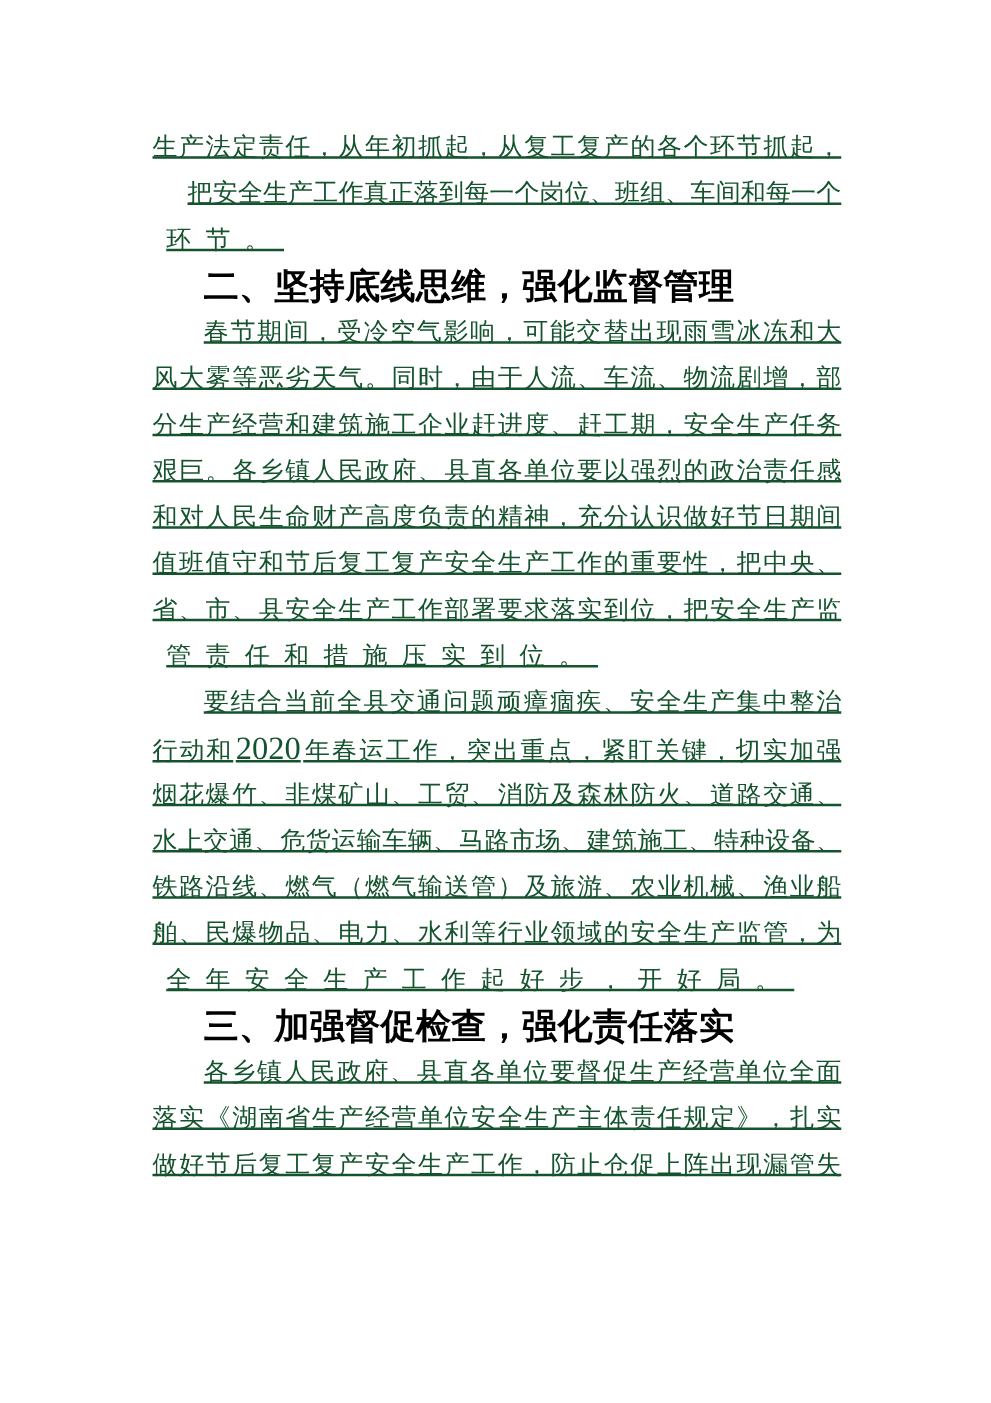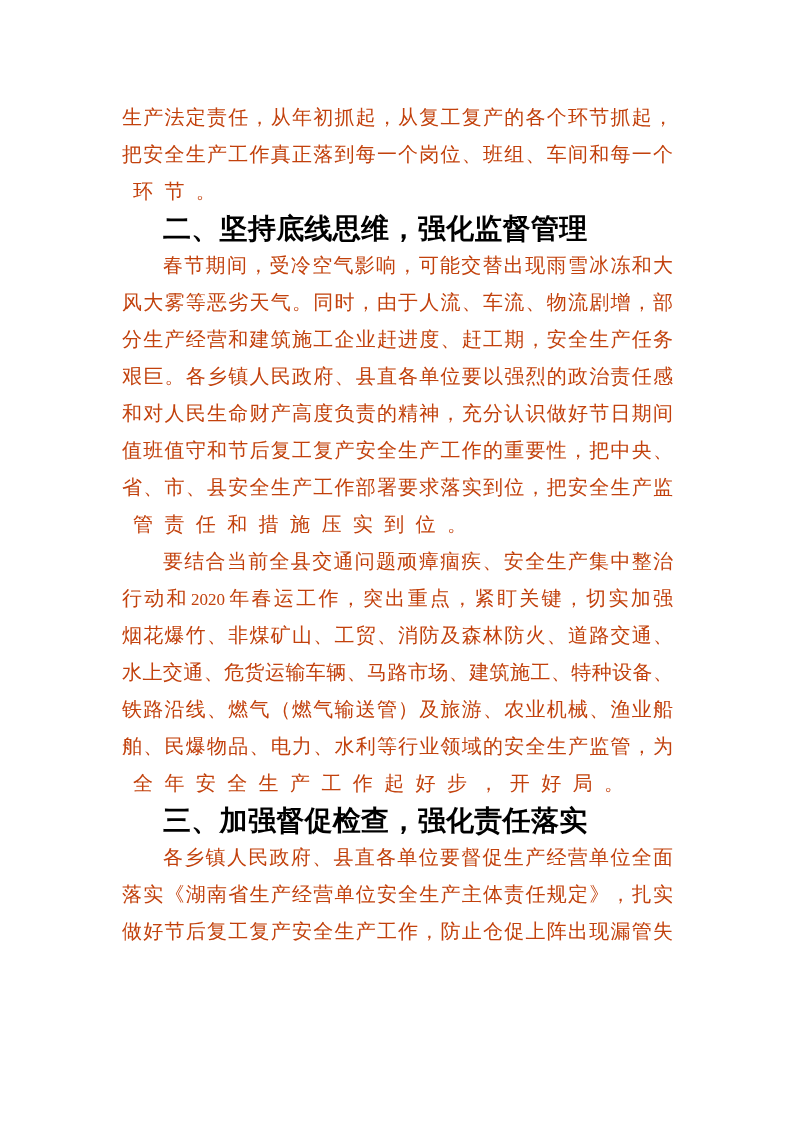--- a/index.html
+++ b/index.html
@@ -24,37 +24,38 @@
     position: absolute;
     left: 122px;
     top: 99px;
     width: 551px;
   }
   .line {
     height: 37px;
     line-height: 37px;
     font-family: "DejaVu Serif", "Liberation Serif", serif;
     font-size: 20px;
-    color: #c2410c;
+    color: #14532d;
     white-space: nowrap;
     text-align: justify;
     text-align-last: justify;
     overflow: visible;
+    text-decoration: underline;
   }
   .line.last {
     text-align-last: left;
     letter-spacing: 11.4px;
     margin-left: 11px;
   }
   .line.indent {
     padding-left: 41px;
   }
   .line .num {
     font-family: "Liberation Serif", serif;
-    font-size: 17px;
+    font-size: 26px;
     letter-spacing: 0;
     margin: 0 2px;
   }
   .heading {
     height: 37px;
     line-height: 37px;
     padding-left: 41px;
     font-family: "DejaVu Sans", "Liberation Sans", sans-serif;
     font-weight: bold;
     font-size: 28px;
@@ -64,21 +65,21 @@
   }
 </style>
 </head>
 <body>
 
 <div class="page">
   <div class="content">
 
     <div>
       <div class="line" style="white-space: normal; word-break: break-all;">生​产​法​定​责​任​，​从​年​初​抓​起​，​从​复​工​复​产​的​各​个​环​节​抓​起​，</div>
-      <div class="line" style="white-space: normal; word-break: break-all;">把​安​全​生​产​工​作​真​正​落​到​每​一​个​岗​位​、​班​组​、​车​间​和​每​一​个</div>
+      <div class="line" style="white-space: normal; word-break: break-all; margin-left: 28px;">把​安​全​生​产​工​作​真​正​落​到​每​一​个​岗​位​、​班​组​、​车​间​和​每​一​个</div>
       <div class="line last">环节。</div>
     </div>
 
     <div class="heading">二、坚持底线思维，强化监督管理</div>
 
     <div>
       <div class="line indent" style="white-space: normal; word-break: break-all;">春​节​期​间​，​受​冷​空​气​影​响​，​可​能​交​替​出​现​雨​雪​冰​冻​和​大</div>
       <div class="line" style="white-space: normal; word-break: break-all;">风​大​雾​等​恶​劣​天​气​。​同​时​，​由​于​人​流​、​车​流​、​物​流​剧​增​，​部</div>
       <div class="line" style="white-space: normal; word-break: break-all;">分​生​产​经​营​和​建​筑​施​工​企​业​赶​进​度​、​赶​工​期​，​安​全​生​产​任​务</div>
       <div class="line" style="white-space: normal; word-break: break-all;">艰​巨​。​各​乡​镇​人​民​政​府​、​县​直​各​单​位​要​以​强​烈​的​政​治​责​任​感</div>

